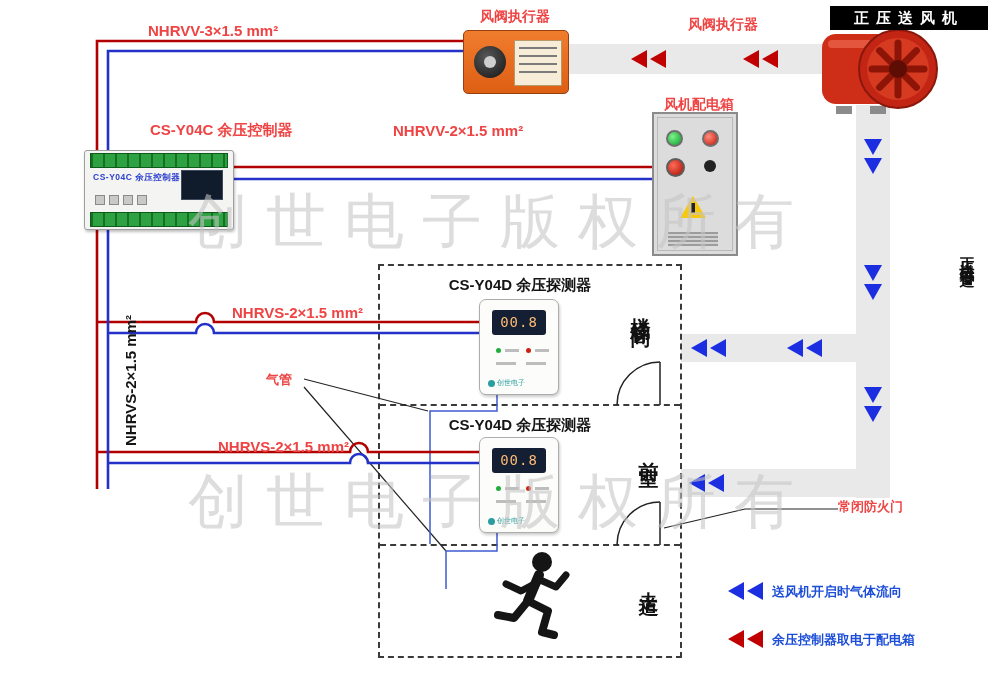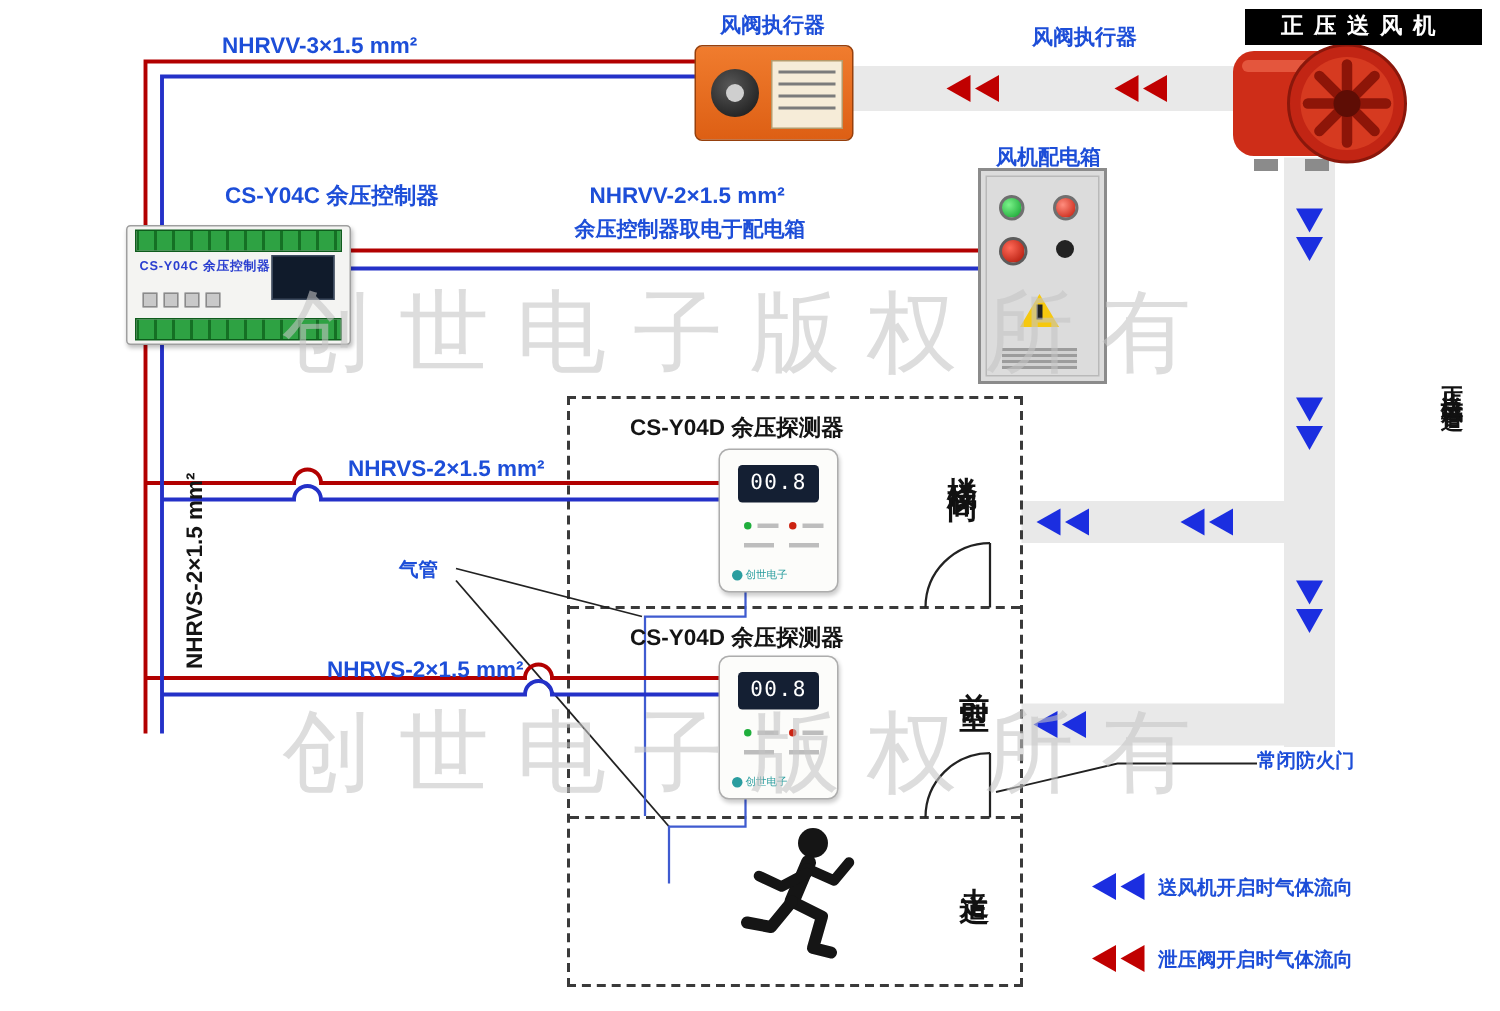--- a/index.html
+++ b/index.html
@@ -2,32 +2,32 @@
 <html><head>
 <meta charset="utf-8">
 <style>
   html,body{margin:0;padding:0;background:#fff;}
   #canvas{position:relative;width:1000px;height:674px;background:#ffffff;overflow:hidden;
           font-family:"Liberation Sans",sans-serif;}
   .abs{position:absolute;}
   .duct{position:absolute;background:#e9e9e9;z-index:1;}
   .arrow{position:absolute;z-index:2;}
   .wires{position:absolute;left:0;top:0;z-index:3;pointer-events:none;}
-  .lbl{position:absolute;font-weight:bold;color:#1d4ed8;white-space:nowrap;z-index:5;}.f14{font-size:14px}.f15{font-size:15px}
+  .lbl{position:absolute;font-weight:bold;color:#ef4444;white-space:nowrap;z-index:5;}.f14{font-size:14px}.f15{font-size:15px}
   .dashbox{position:absolute;border:2px dashed #3a3a3a;box-sizing:border-box;z-index:2;}
   .dashline{position:absolute;border-top:2px dashed #3a3a3a;z-index:2;}
   .vroom{position:absolute;writing-mode:vertical-rl;text-orientation:upright;font-weight:bold;
          font-size:20px;color:#111;letter-spacing:5px;z-index:5;}
   .vduct-label{position:absolute;writing-mode:vertical-rl;text-orientation:upright;font-weight:bold;
          font-size:15px;color:#111;letter-spacing:3px;z-index:5;}
   .rot-label{position:absolute;font-weight:bold;font-size:15px;color:#141414;white-space:nowrap;
          width:200px;text-align:center;transform:rotate(-90deg);transform-origin:center;z-index:5;}
   .watermark{position:absolute;left:188px;font-size:60px;letter-spacing:18px;color:#c5c5c5;
          opacity:.58;white-space:nowrap;z-index:6;pointer-events:none;}
-  .det-title{position:absolute;width:200px;font-weight:bold;font-size:15px;
+  .det-title{position:absolute;width:200px;text-align:center;font-weight:bold;font-size:15px;
          color:#141414;z-index:5;}
   .fan-title{position:absolute;left:830px;top:6px;width:158px;height:24px;background:#000;color:#fff;
          font-weight:bold;font-size:15px;text-align:center;line-height:24px;letter-spacing:7px;z-index:5;}
 
   
   .actuator{position:absolute;left:463px;top:30px;width:104px;height:62px;border-radius:5px;
          background:linear-gradient(#f07c2e,#dd5f14);border:1px solid #96400d;z-index:4;}
   .act-knob{position:absolute;left:10px;top:15px;width:32px;height:32px;border-radius:50%;
          background:radial-gradient(circle at 40% 35%,#585858,#141414);}
   .act-knob::after{content:"";position:absolute;left:10px;top:10px;width:12px;height:12px;
@@ -62,21 +62,21 @@
          letter-spacing:.5px;}
   .ctrl-screen{position:absolute;right:10px;top:19px;width:40px;height:28px;background:#101b2b;
          border:1px solid #3c4a5e;}
   .ctrl-btns{position:absolute;left:10px;top:44px;display:flex;gap:4px;}
   .ctrl-btns span{width:8px;height:8px;background:#c9c9c9;border:1px solid #8a8a8a;display:inline-block;}
 
   
   .detector{position:absolute;width:78px;height:94px;background:#fcfcfa;border:1px solid #adadad;
          border-radius:7px;box-shadow:1px 2px 3px rgba(0,0,0,.2);z-index:4;}
   .det-screen{position:absolute;left:12px;top:10px;width:54px;height:25px;background:#141f33;
-         border-radius:3px;color:#ffffff;font-family:"DejaVu Sans Mono",monospace;font-size:14px;
+         border-radius:3px;color:#fdba74;font-family:"DejaVu Sans Mono",monospace;font-size:14px;
          text-align:center;line-height:25px;letter-spacing:1px;}
   .det-dot{position:absolute;width:5px;height:5px;border-radius:50%;}
   .det-green{background:#1fae3c;} .det-red{background:#cc2211;}
   .det-bar{position:absolute;height:3px;background:#bdbdbd;}
   .det-logo{position:absolute;left:8px;bottom:6px;font-size:7px;color:#2a9d9f;display:flex;
          align-items:center;gap:2px;}
   .logo-dot{width:7px;height:7px;border-radius:50%;background:#2a9d9f;display:inline-block;}
 
   
   .monitor{position:absolute;left:78px;top:487px;width:122px;height:168px;background:#edebe5;
@@ -289,21 +289,20 @@
       <path d="M38 52 L58 62 L52 83 L64 86" stroke-width="8"></path>
       <path d="M38 52 L24 69 L8 66" stroke-width="8"></path>
     </g>
   </svg>
 
   <div class="lbl f15" style="left:148px;top:22px;">NHRVV-3×1.5 mm²</div>
   <div class="lbl f15" style="left:150px;top:121px;">CS-Y04C 余压控制器</div>
   <div class="lbl f14" style="left:463px;top:8px;width:104px;text-align:center;">风阀执行器</div>
   <div class="lbl f14" style="left:688px;top:16px;">风阀执行器</div>
   <div class="lbl f15" style="left:393px;top:122px;text-align:right;">NHRVV-2×1.5 mm²</div>
-  <div class="lbl f14" style="left:383px;top:144px;">余压控制器取电于配电箱</div>
   <div class="lbl f14" style="left:664px;top:96px;">风机配电箱</div>
   <div class="lbl f15" style="left:232px;top:304px;">NHRVS-2×1.5 mm²</div>
   <div class="lbl f15" style="left:218px;top:438px;">NHRVS-2×1.5 mm²</div>
   <div class="rot-label" style="left:30px;top:372px;">NHRVS-2×1.5 mm²</div>
   <div class="det-title" style="left:420px;top:276px;">CS-Y04D 余压探测器</div>
   <div class="det-title" style="left:420px;top:416px;">CS-Y04D 余压探测器</div>
   <div class="lbl" style="left:266px;top:371px;font-size:13px;font-weight:600;text-align:right;">气管</div>
   <div class="lbl" style="left:838px;top:498px;font-size:13px;font-weight:600;">常闭防火门</div>
 
   <div class="vroom" style="left:628px;top:302px;">楼梯间</div>
@@ -317,18 +316,18 @@
         <polygon points="36,1 36,19 20,10"></polygon>
       </g>
     </svg>
   <div class="legend-text" style="left:772px;top:583px;">送风机开启时气体流向</div>
   <svg class="arrow" style="left:727px;top:629px;" width="38" height="20">
       <g fill="#c00000">
         <polygon points="17,1 17,19 1,10"></polygon>
         <polygon points="36,1 36,19 20,10"></polygon>
       </g>
     </svg>
-  <div class="legend-text" style="left:772px;top:631px;">泄压阀开启时气体流向</div>
+  <div class="legend-text" style="left:772px;top:631px;">余压控制器取电于配电箱</div>
 
   <div class="watermark" style="top:182px;">创世电子版权所有</div>
   <div class="watermark" style="top:462px;">创世电子版权所有</div>
 
 </div>
 
 </body></html>

